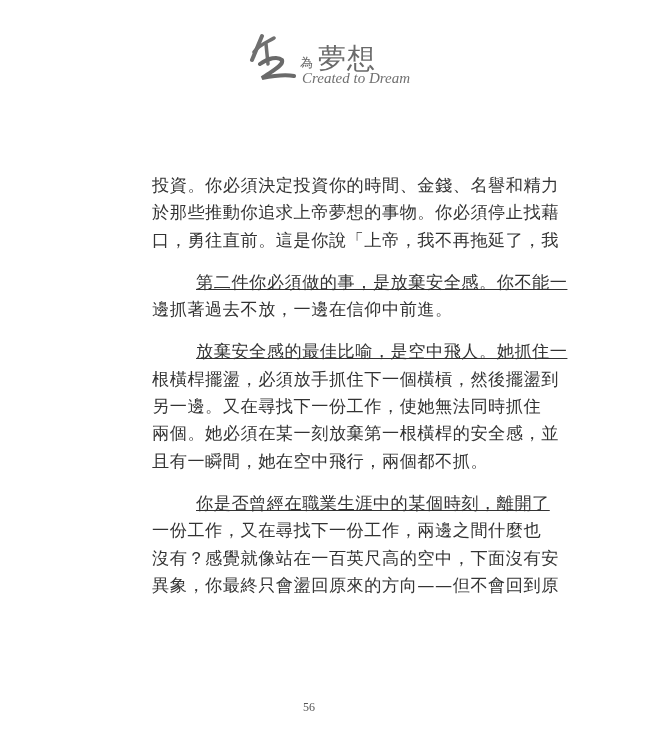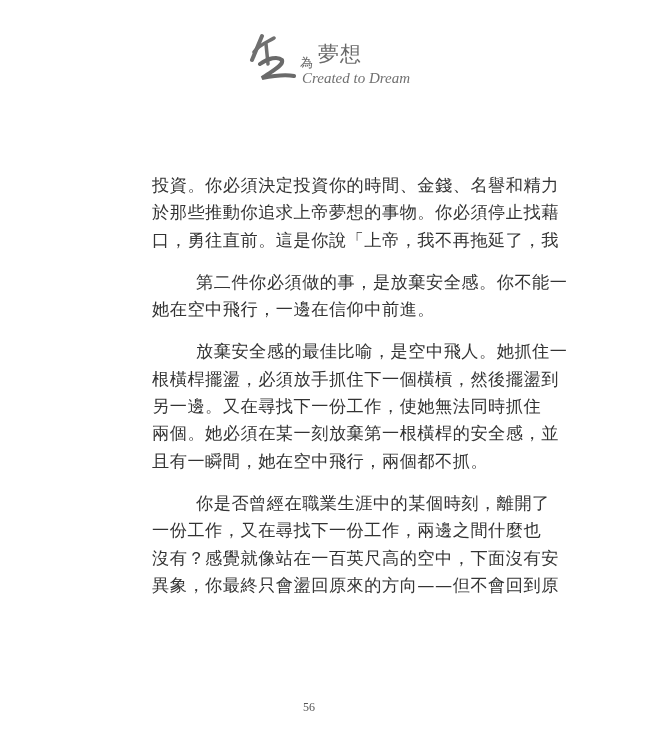--- a/index.html
+++ b/index.html
@@ -1,26 +1,26 @@
 <!DOCTYPE html>
 <html><head>
 <meta charset="utf-8">
 <style>
   html, body { margin:0; padding:0; background:#ffffff; }
   body { width:650px; height:750px; position:relative; overflow:hidden; font-family:"DejaVu Sans", sans-serif; color:#2b2b2b; }
   .header { position:absolute; left:244px; top:30px; width:170px; height:60px; }
   .logo-sheng { position:absolute; left:0; top:0; width:52px; height:56px; }
   .logo-wei { position:absolute; left:56px; top:24px; font-size:13px; color:#666; font-family:"DejaVu Serif", serif; }
-  .logo-dream { position:absolute; left:74px; top:10px; font-size:21px; color:#6a6a6a; font-family:"DejaVu Serif", serif; letter-spacing:1px; }
+  .logo-dream { position:absolute; left:74px; top:10px; font-size:28px; color:#6a6a6a; font-family:"DejaVu Serif", serif; letter-spacing:1px; }
   .logo-en { position:absolute; left:58px; top:40px; font-size:15px; color:#707070; font-family:"Liberation Serif", serif; font-style:italic; white-space:nowrap; }
   .body-text { position:absolute; left:140px; top:160px; width:356px; }
   .para { margin:12px; font-size:17.2px; line-height:27.3px; letter-spacing:0.5px; color:#333; text-align:justify; }
   .para + .para { margin-top:15px; }
   .line { display:block; white-space:nowrap; height:27.3px; }
-  .indent { padding-left:44px; }
+  .indent { padding-left:44px;text-decoration:underline; }
   .page-number { position:absolute; left:0; width:618px; top:700px; text-align:center; font-size:12px; color:#555; font-family:"Liberation Serif", serif; }
 </style>
 </head>
 <body>
 
 <div class="header">
   <svg class="logo-sheng" viewBox="0 0 52 56">
     <path d="M18 6 L8 30" stroke="#707070" stroke-width="4" fill="none" stroke-linecap="round"></path>
     <path d="M10 22 C16 14, 24 12, 30 8" stroke="#707070" stroke-width="3.5" fill="none" stroke-linecap="round"></path>
     <path d="M22 14 L24 34" stroke="#707070" stroke-width="3.5" fill="none" stroke-linecap="round"></path>
@@ -32,21 +32,21 @@
 </div>
 
 <div class="body-text">
   <p class="para">
     <span class="line">投資。你必須決定投資你的時間、金錢、名譽和精力</span>
     <span class="line">於那些推動你追求上帝夢想的事物。你必須停止找藉</span>
     <span class="line">口，勇往直前。這是你說「上帝，我不再拖延了，我</span>
   </p>
   <p class="para">
     <span class="line indent">第二件你必須做的事，是放棄安全感。你不能一</span>
-    <span class="line">她在空中飛行，一邊在信仰中前進。</span>
+    <span class="line">邊抓著過去不放，一邊在信仰中前進。</span>
   </p>
   <p class="para">
     <span class="line indent">放棄安全感的最佳比喻，是空中飛人。她抓住一</span>
     <span class="line">根橫桿擺盪，必須放手抓住下一個橫槓，然後擺盪到</span>
     <span class="line">另一邊。又在尋找下一份工作，使她無法同時抓住</span>
     <span class="line">兩個。她必須在某一刻放棄第一根橫桿的安全感，並</span>
     <span class="line">且有一瞬間，她在空中飛行，兩個都不抓。</span>
   </p>
   <p class="para">
     <span class="line indent">你是否曾經在職業生涯中的某個時刻，離開了</span>

